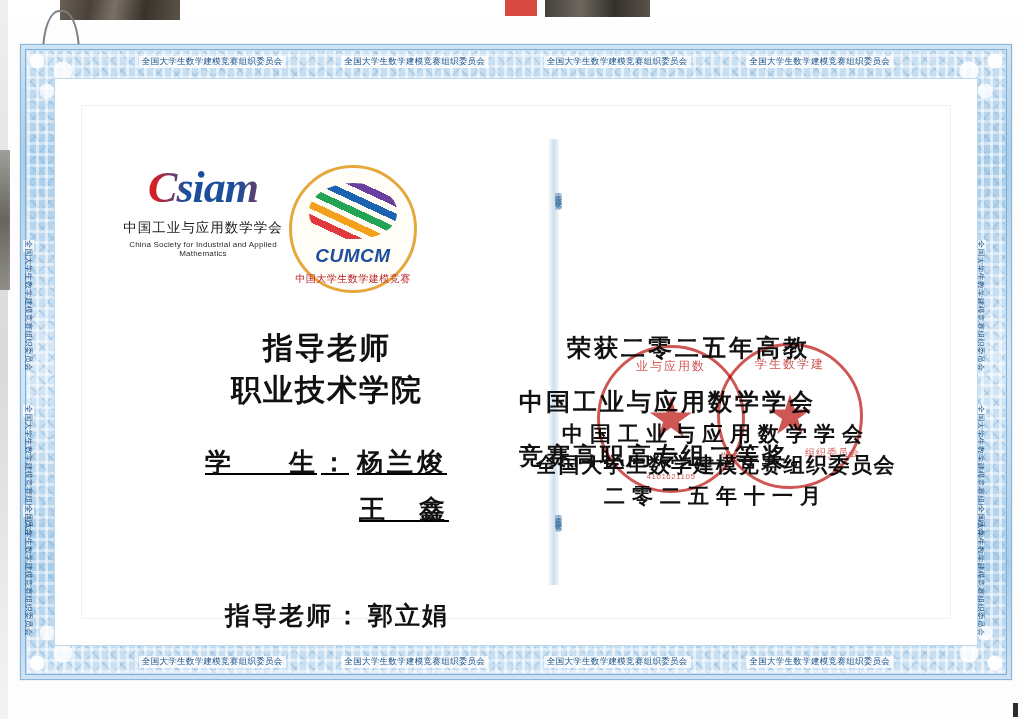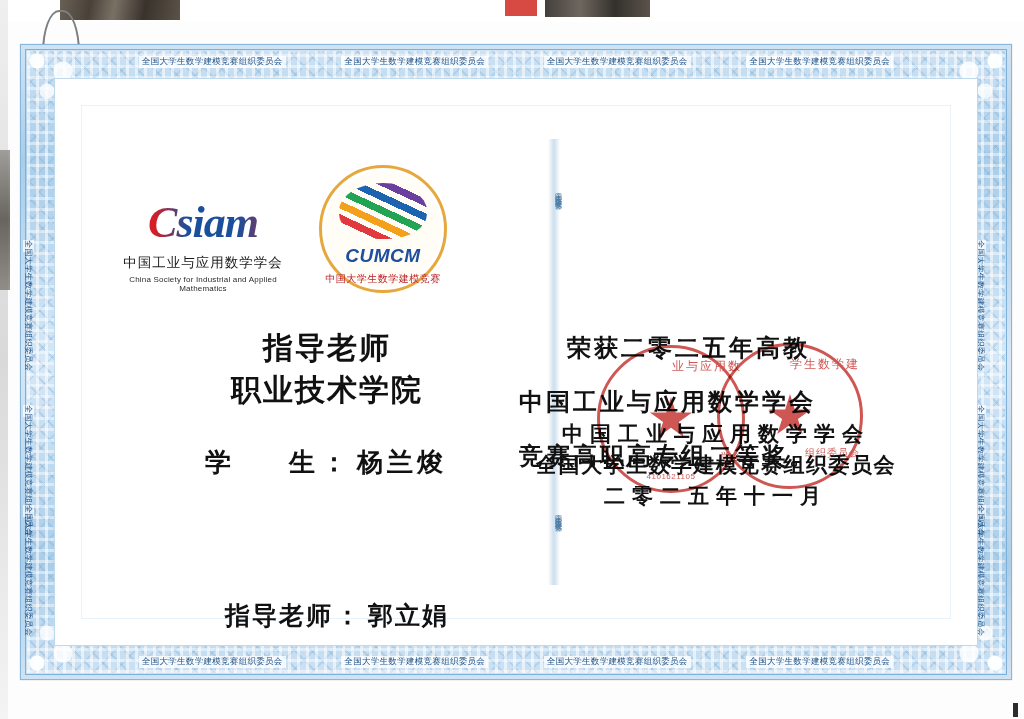--- a/index.html
+++ b/index.html
@@ -206,22 +206,21 @@
   }
   .pane-left { left: 62px; width: 420px; }
   .pane-right { right: 48px; width: 420px; }
 
   
   .logos {
     position: absolute;
     top: 26px;
     left: 62px;
     display: flex;
-    align-items: flex-end;
-    gap: 30px;
+    align-items: flex-start;
   }
   .logo-csiam { width: 172px; text-align: center; }
   .logo-csiam-mark {
     font-family: "Liberation Serif", serif;
     font-style: italic;
     font-weight: bold;
     font-size: 44px;
     line-height: 46px;
     letter-spacing: -1px;
     background: linear-gradient(90deg,#d31f26 0%, #d31f26 22%, #1b4f9c 40%, #1b4f9c 70%, #d31f26 100%);
@@ -291,20 +290,21 @@
     font-weight: bold;
     font-size: 30px;
     line-height: 42px;
     color: #111;
     letter-spacing: 2px;
   }
   .student-block {
     position: absolute;
     top: 300px;
     left: 88px;
+    text-decoration: underline;
   }
   .row {
     display: flex;
     align-items: baseline;
     font-size: 26px;
     font-weight: bold;
     color: #111;
     line-height: 47px;
     letter-spacing: 2px;
   }
@@ -378,21 +378,21 @@
     position: absolute;
     top: 50%; left: 50%;
     width: 44px; height: 44px;
     margin: -22px 0 0 -22px;
     background: #c3322e;
     clip-path: polygon(50% 0%, 61% 35%, 98% 35%, 68% 57%, 79% 91%, 50% 70%, 21% 91%, 32% 57%, 2% 35%, 39% 35%);
   }
   .seal-arc {
     position: absolute;
     top: 10px; left: 0; right: 0;
-    text-align: right;
+    text-align: center;
     font-size: 12px;
     letter-spacing: 2px;
   }
   .seal-sub {
     position: absolute;
     bottom: 26px; left: 0; right: 0;
     text-align: right;
     font-size: 10px;
     letter-spacing: 1px;
   }
@@ -490,20 +490,25 @@
           <div>指导老师</div>
           <div>职业技术学院</div>
         </div>
 
         <div class="student-block">
           <div class="row">
             <span class="lbl">学　　生</span>
             <span class="colon">：</span>
             <span class="val">杨兰焌</span>
           </div>
+          <div class="row indent">
+            <span class="lbl">学　　生</span>
+            <span class="colon" style="visibility:hidden;">：</span>
+            <span class="val spaced">王　鑫</span>
+          </div>
         </div>
 
         <div class="advisor">
           <span>指导老师</span>
           <span class="colon">：</span>
           <span>郭立娟</span>
         </div>
 
       </div>
 

